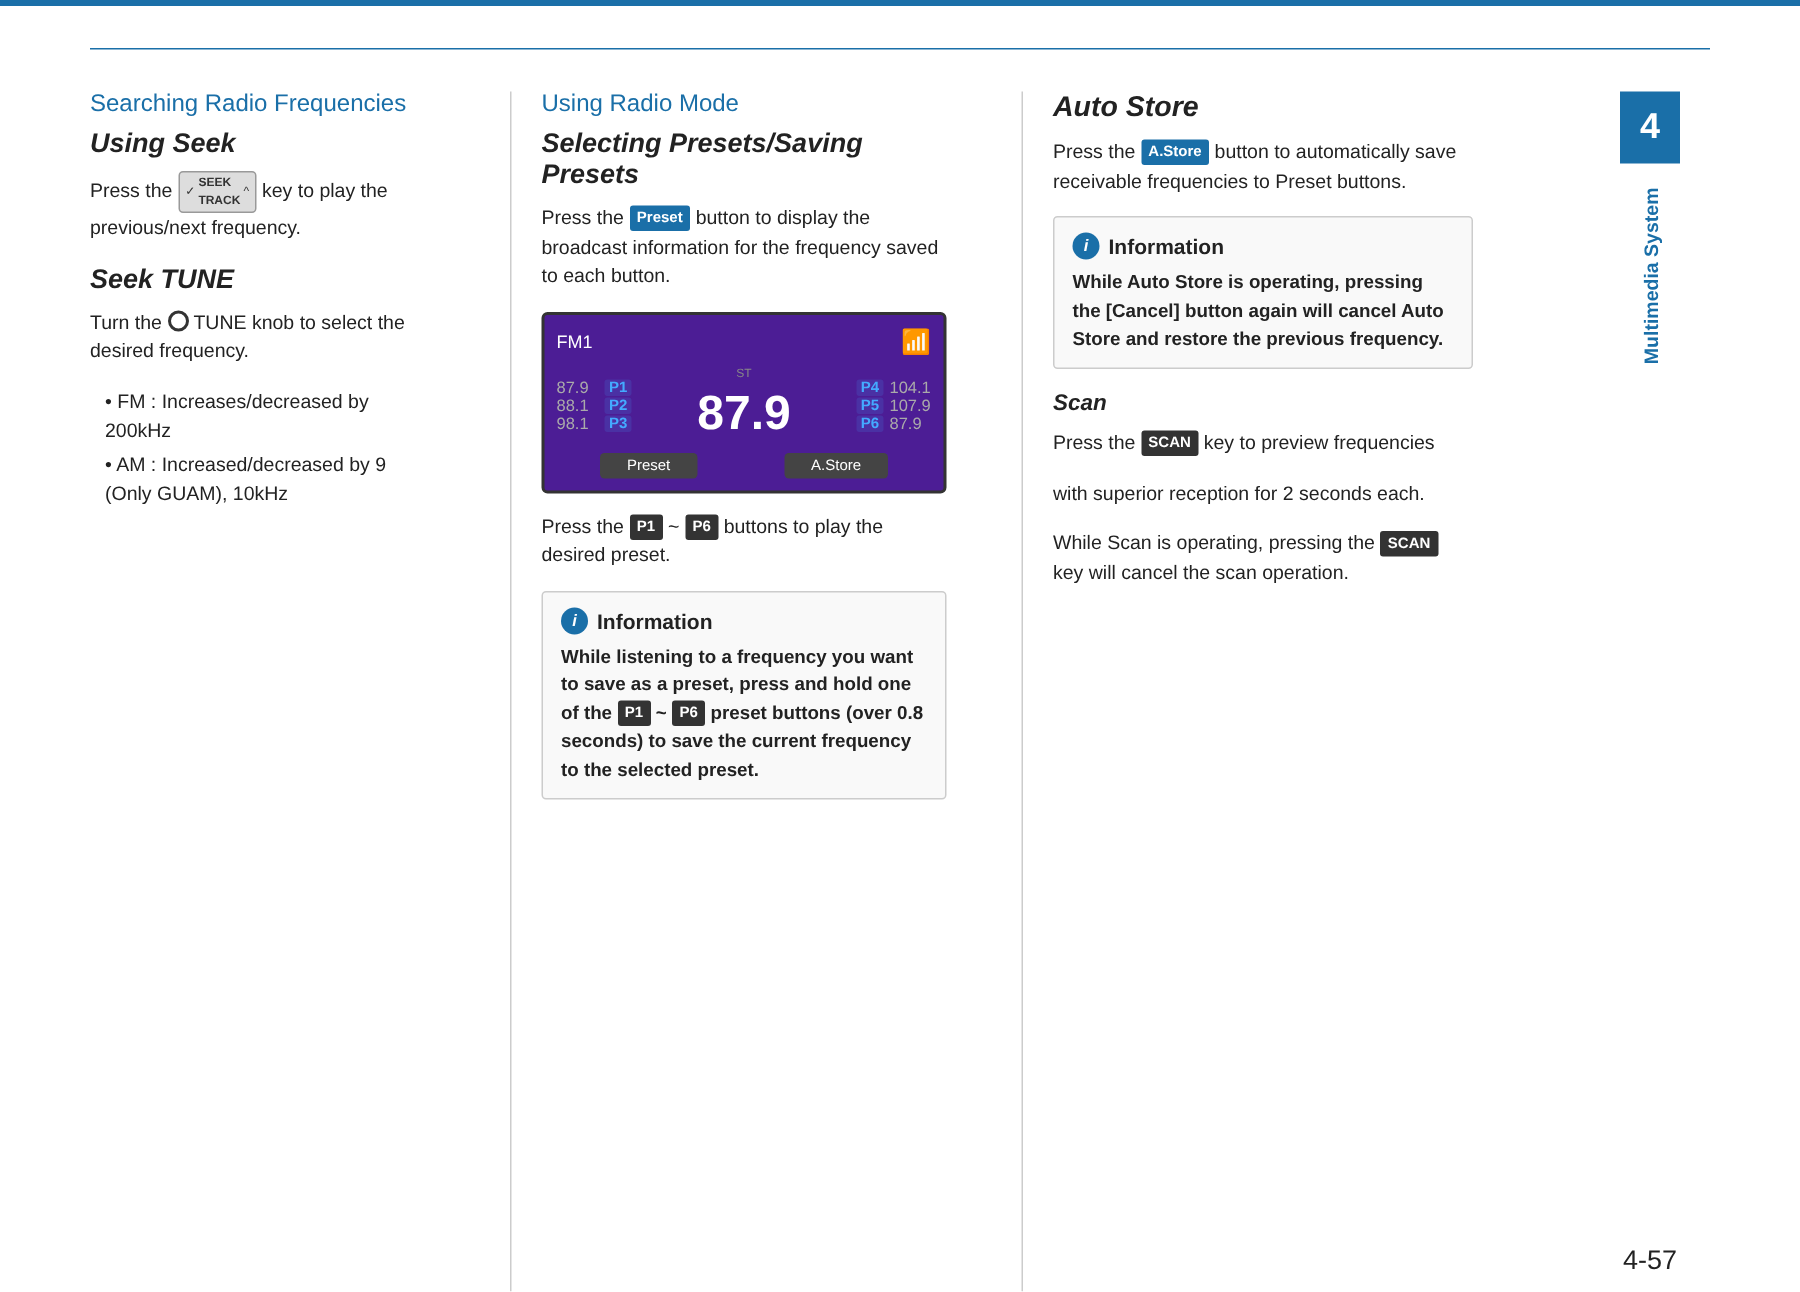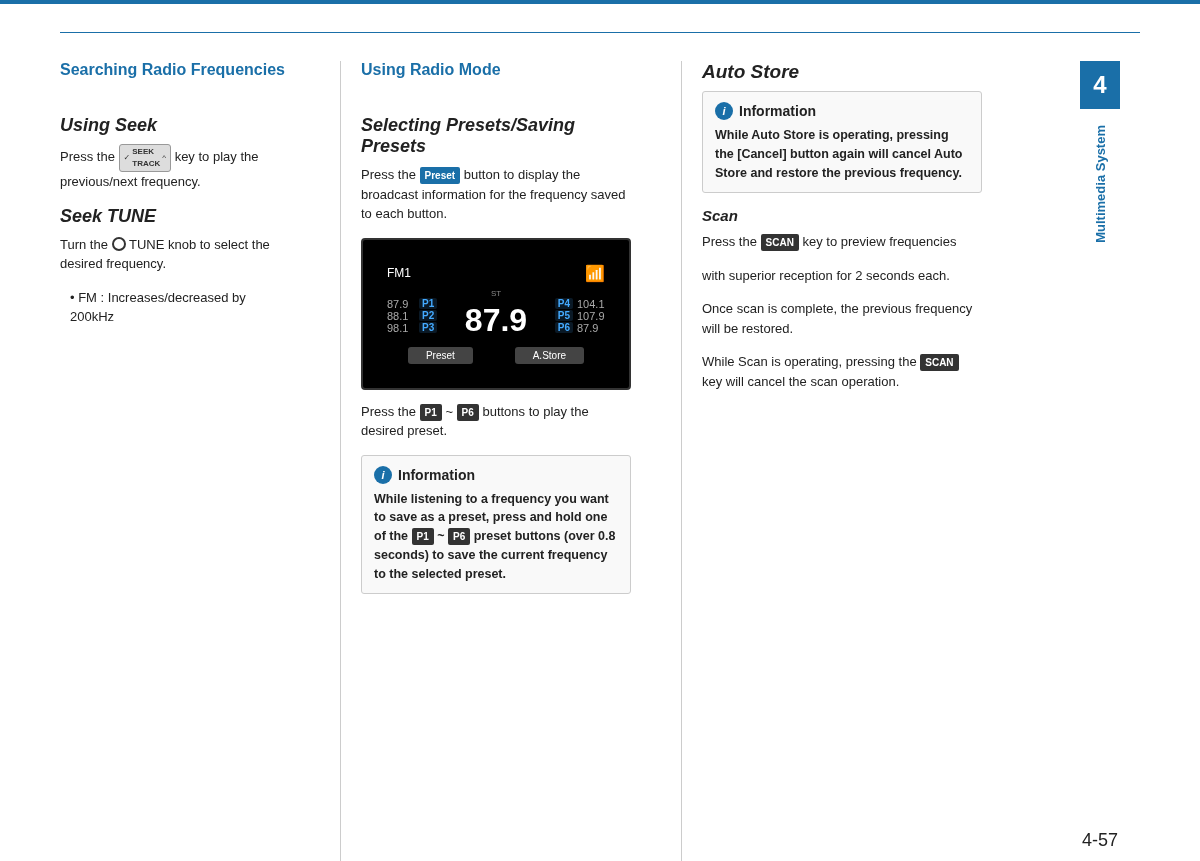--- a/index.html
+++ b/index.html
@@ -42,22 +42,22 @@
     }
     .col-divider {
       width: 1px;
       background: #ccc;
       margin: 0 20px;
       flex-shrink: 0;
     }
     .section-title {
       color: #1a6fa8;
       font-size: 16px;
-      font-weight: bold;
-      margin-bottom: 36px;
+      font-weight: normal;
+      margin-bottom: 6px;
     }
     .subsection-title {
       font-style: italic;
       font-weight: bold;
       font-size: 18px;
       margin-bottom: 8px;
     }
     .body-text {
       font-size: 13px;
       line-height: 1.5;
@@ -109,24 +109,24 @@
     .bullet-list li {
       font-size: 13px;
       line-height: 1.5;
       margin-bottom: 3px;
     }
     .bullet-list li::before {
       content: '• ';
     }
     
     .fm-screen {
-      background: #000000;
+      background: #4c1d95;
       border: 2px solid #333;
       border-radius: 4px;
-      padding: 24px;
+      padding: 8px;
       margin-bottom: 12px;
       color: #fff;
       width: 100%;
     }
     .fm-header {
       display: flex;
       justify-content: space-between;
       align-items: center;
       margin-bottom: 6px;
       font-size: 11px;
@@ -287,20 +287,21 @@
         </p>
 
         <div class="subsection-title">Seek TUNE</div>
         <p class="body-text">
           <span>Turn the</span>
           <span class="tune-icon"></span>
           <span>TUNE knob to select the desired frequency.</span>
         </p>
         <ul class="bullet-list">
           <li>FM  :  Increases/decreased  by 200kHz</li>
+          <li>AM  :  Increased/decreased  by 9 (Only GUAM), 10kHz</li>
         </ul>
       </div>
 
       <div class="col-divider"></div>
 
       <div class="column" style="max-width:300px;">
         <div class="section-title">Using Radio Mode</div>
 
         <div class="subsection-title">Selecting Presets/Saving Presets</div>
         <p class="body-text">
@@ -375,37 +376,39 @@
             <span class="inline-btn dark">P6</span>
             preset buttons (over 0.8 seconds) to save the current frequency to the selected preset.
           </div>
         </div>
       </div>
 
       <div class="col-divider"></div>
 
       <div class="column" style="max-width:280px;">
         <div class="auto-store-title">Auto Store</div>
+        <p class="body-text">
+          Press the <span class="a-store-btn">A.Store</span> button to automatically save receivable frequencies to Preset buttons.
+        </p>
 
         <div class="info-box">
           <div class="info-box-header">
             <span class="info-icon">i</span>
             <span>Information</span>
           </div>
           <div class="info-box-body">While Auto Store is operating, pressing the [Cancel] button again will cancel Auto Store and restore the previous frequency.</div>
         </div>
 
         <div class="scan-title">Scan</div>
         <p class="body-text">
           Press the <span class="inline-btn dark">SCAN</span> key to preview frequencies
         </p>
         <p class="body-text">
           with superior reception for 2 seconds each.
         </p>
-        <p class="body-text">Once scan is complete, the previous frequency will be restored.</p>
         <p class="body-text">
           While Scan is operating, pressing the <span class="inline-btn dark">SCAN</span> key will cancel the scan operation.
         </p>
       </div>
 
     </div>
 
     <div class="right-sidebar" style="position:relative; width:80px; display:flex; flex-direction:column; align-items:center;">
       <div class="chapter-badge">4</div>
       <div style="writing-mode:vertical-rl; transform:rotate(180deg); color:#1a6fa8; font-size:13px; font-weight:bold; white-space:nowrap; margin-top:6px;">Multimedia System</div>

